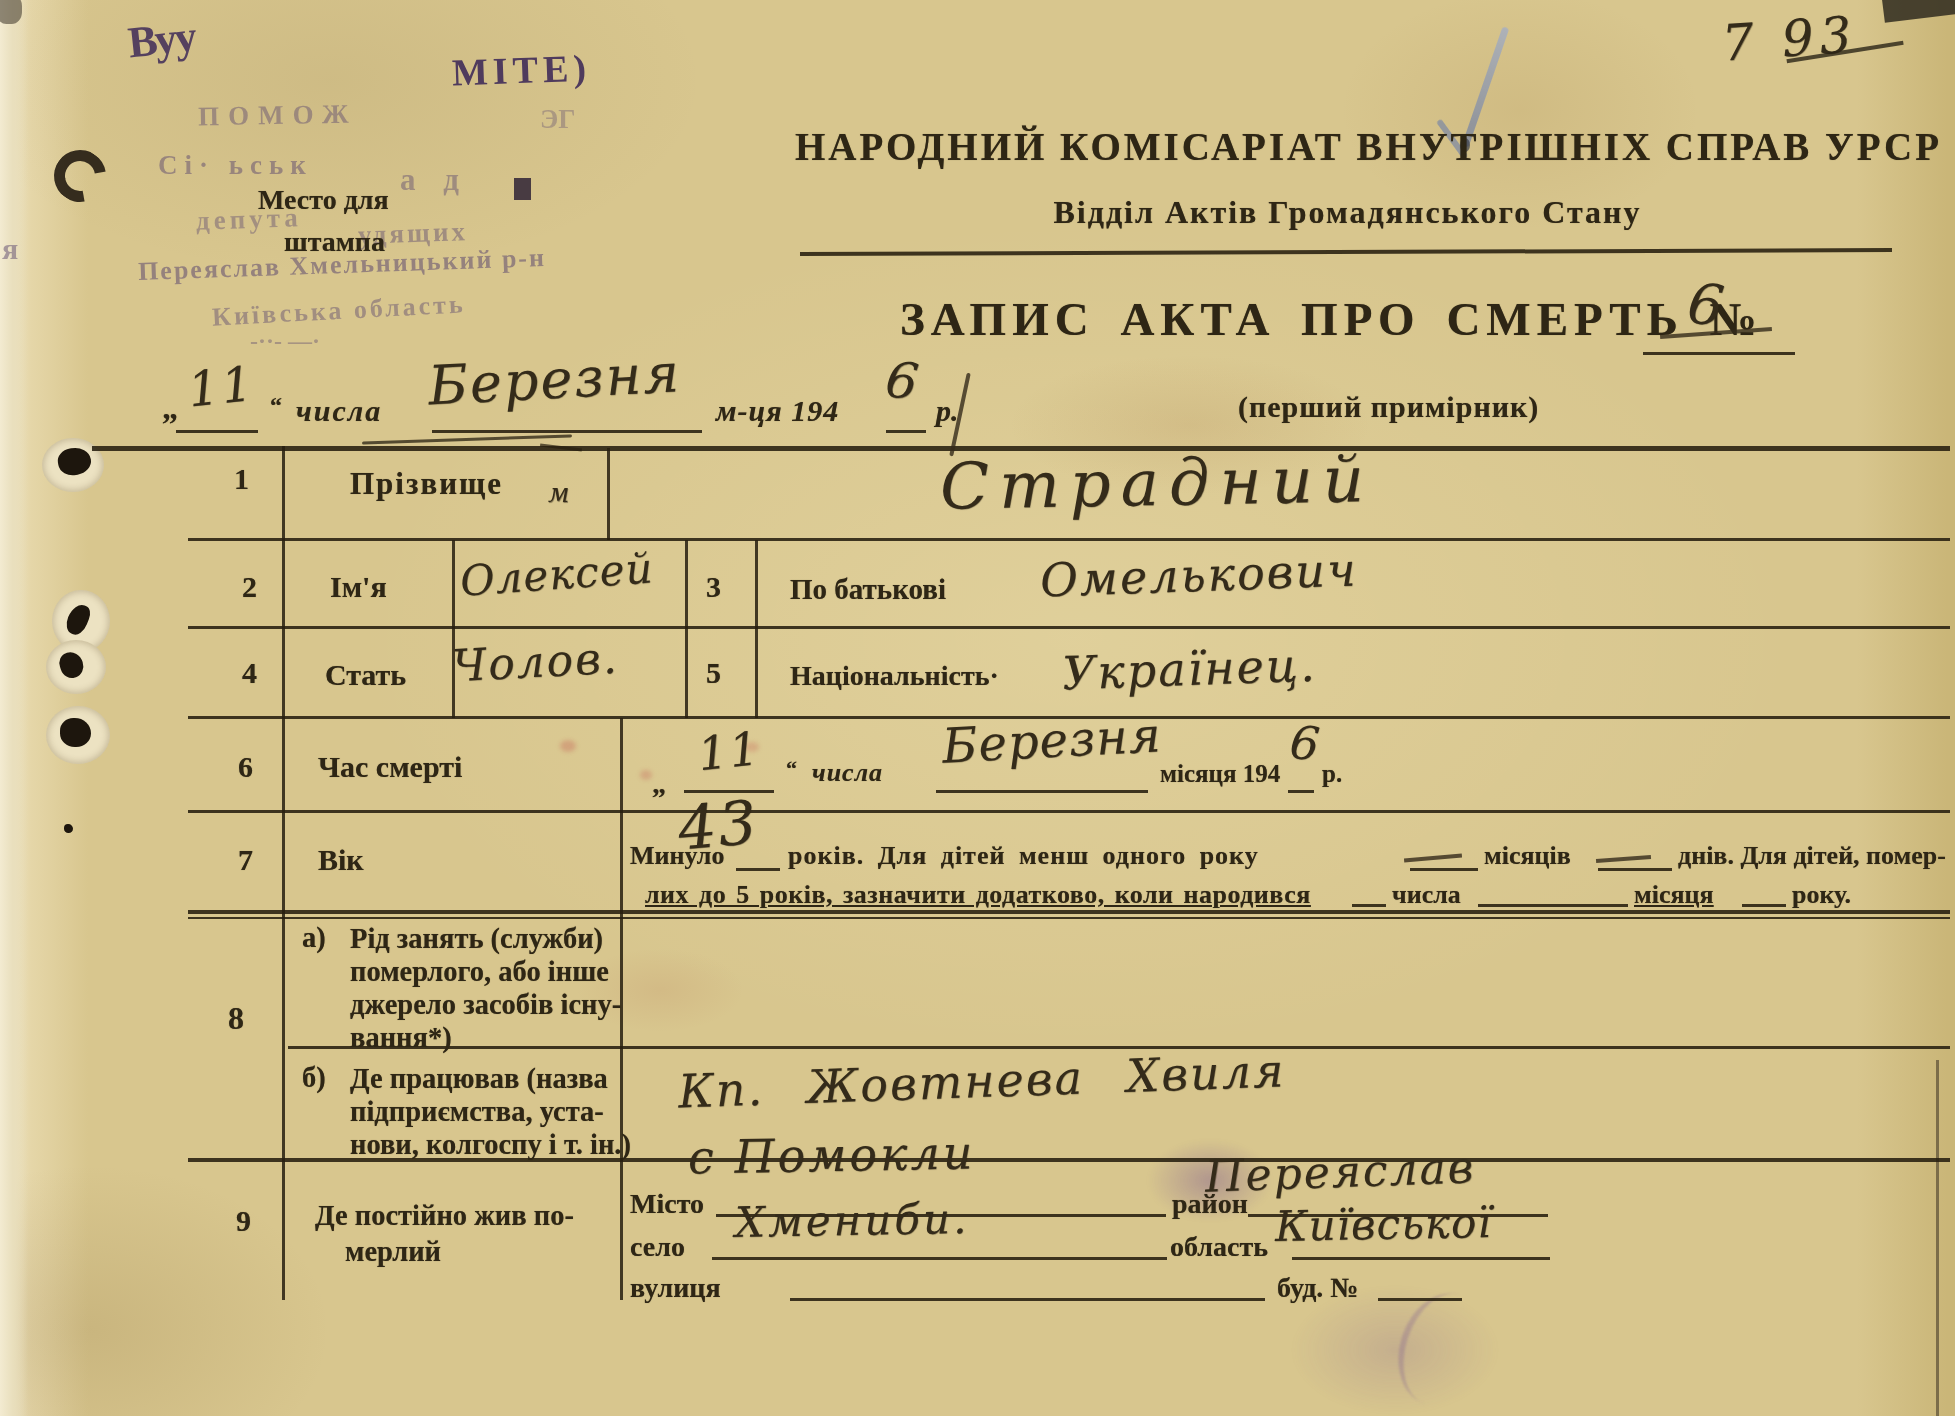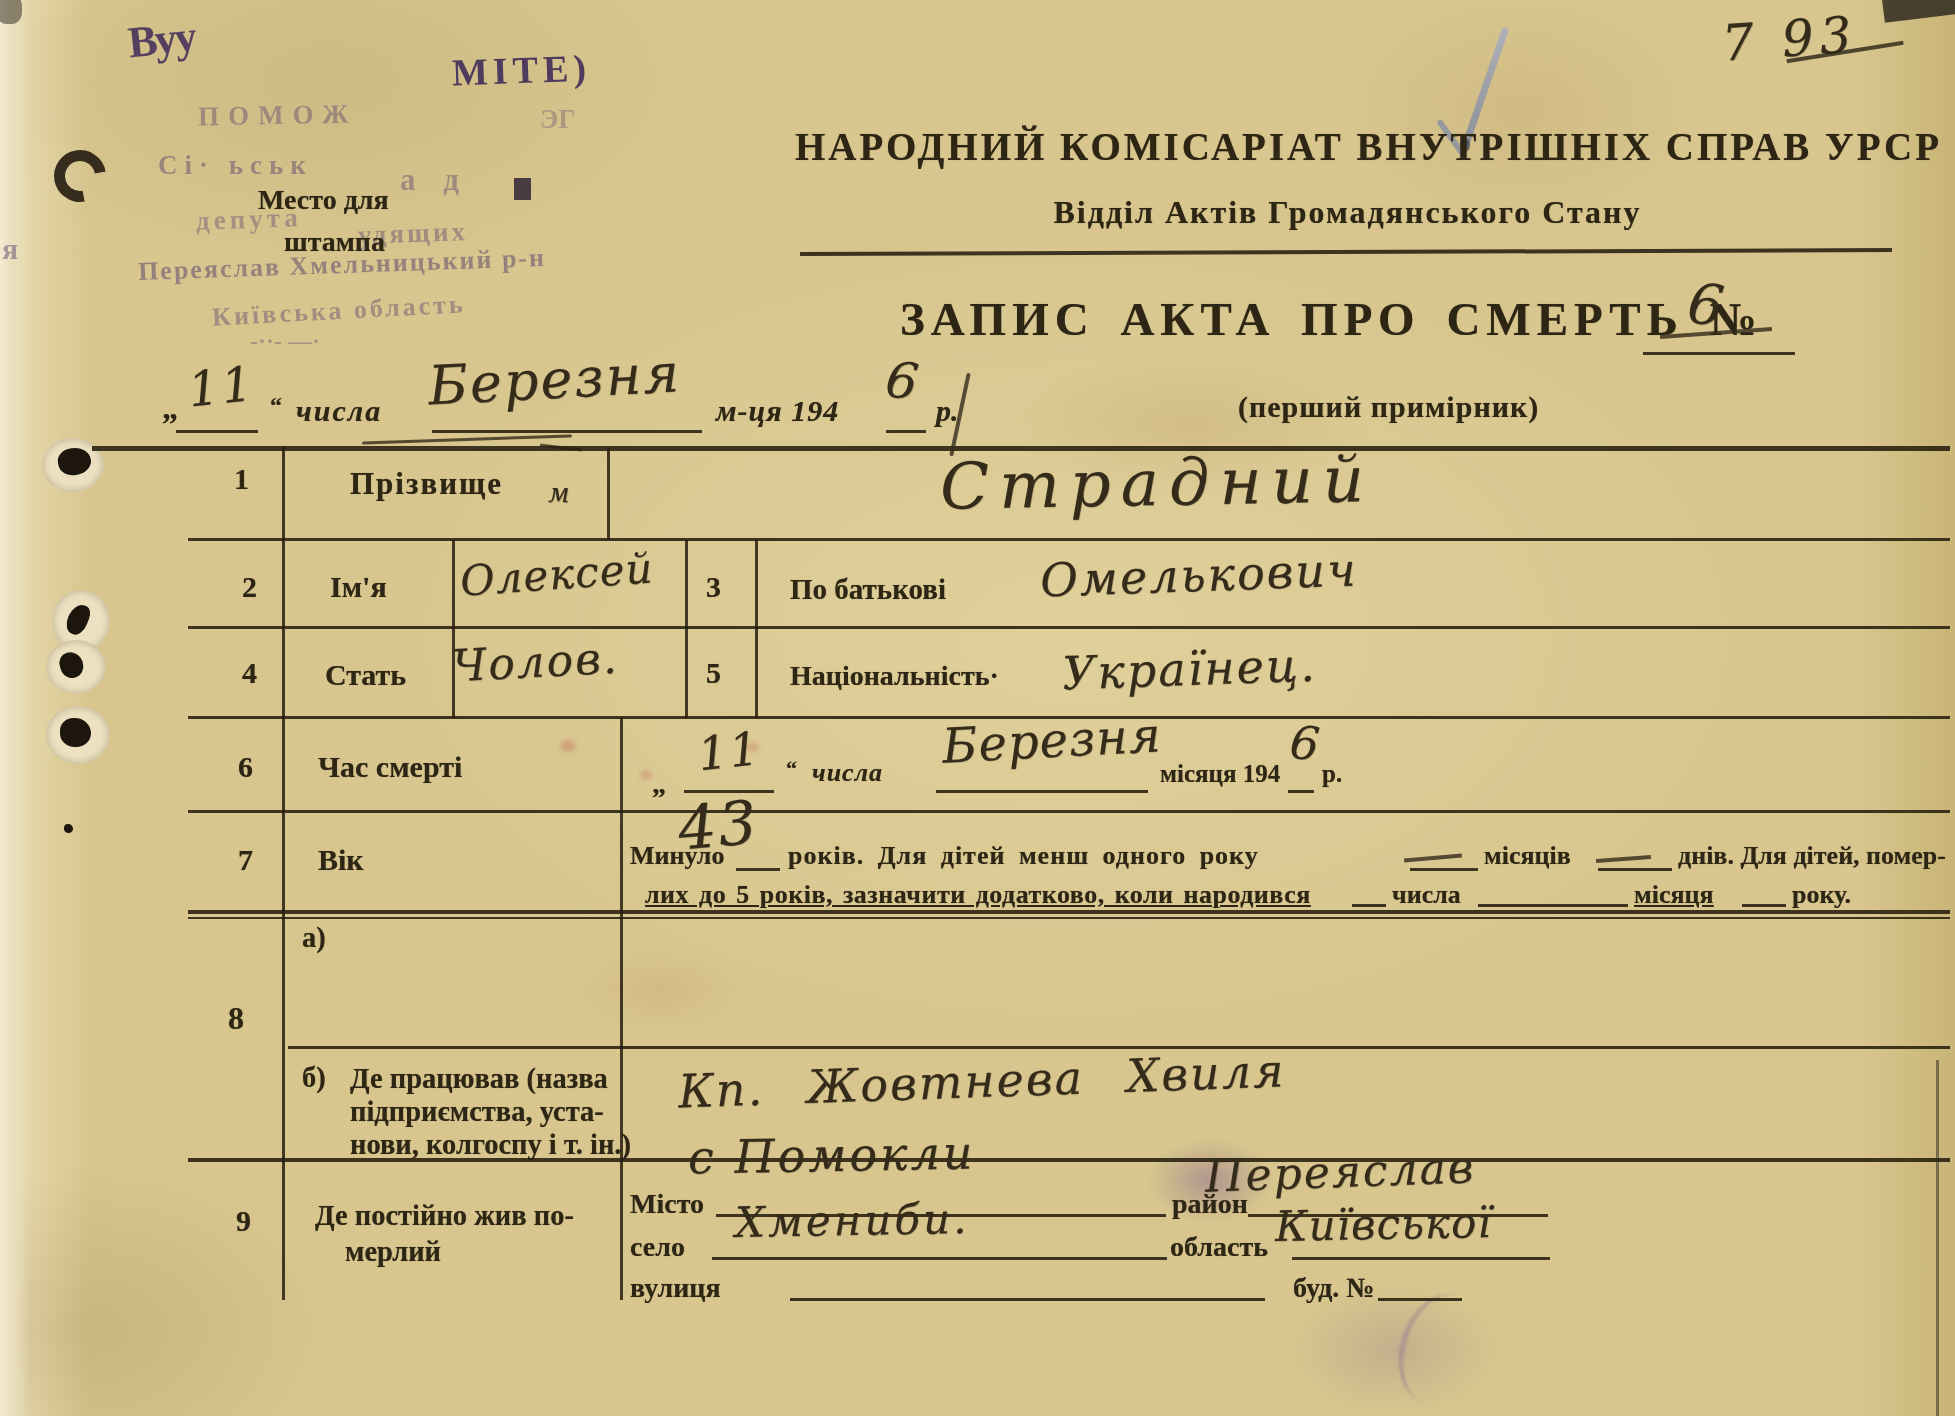--- a/index.html
+++ b/index.html
@@ -174,20 +174,24 @@
   <div class="abs printed" style="left:645px;top:880px;font-size:26px;letter-spacing:.5px;word-spacing:3px;text-decoration:underline;">лих до 5 років, зазначити додатково, коли народився</div>
   <div class="hline thin" style="left:1352px;top:904px;width:34px;"></div>
   <div class="abs printed" style="left:1392px;top:880px;font-size:26px;">числа</div>
   <div class="hline thin" style="left:1478px;top:904px;width:150px;"></div>
   <div class="abs printed" style="left:1634px;top:880px;font-size:26px;text-decoration:underline;">місяця</div>
   <div class="hline thin" style="left:1742px;top:904px;width:44px;"></div>
   <div class="abs printed" style="left:1792px;top:880px;font-size:26px;">року.</div>
 
   <div class="abs printed" style="left:228px;top:1000px;font-size:32px;">8</div>
   <div class="abs printed" style="left:302px;top:922px;font-size:28.5px;">а)</div>
+  <div class="abs printed ml" style="left:350px;top:922px;font-size:28.5px;line-height:33px;white-space:pre-line;">Рід занять (служби)
+померлого, або інше
+джерело засобів існу-
+вання*)</div>
   <div class="abs printed" style="left:302px;top:1062px;font-size:28.5px;">б)</div>
   <div class="abs printed ml" style="left:350px;top:1062px;font-size:28.5px;line-height:33px;white-space:pre-line;">Де працював (назва
 підприємства, уста-
 нови, колгоспу і т. ін.)</div>
   <div class="abs hw" style="left:678px;top:1054px;font-size:46px;letter-spacing:2px;word-spacing:26px;transform:rotate(-2deg);">Кп.  Жовтнева  Хвиля</div>
 
   <div class="abs printed" style="left:236px;top:1204px;font-size:30px;">9</div>
   <div class="abs printed" style="left:315px;top:1200px;font-size:28.5px;">Де постійно жив по-</div>
   <div class="abs printed" style="left:345px;top:1236px;font-size:28.5px;">мерлий</div>
 
@@ -203,16 +207,16 @@
   <div class="hline thin" style="left:790px;top:1298px;width:475px;"></div>
 
   <div class="abs printed" style="left:1172px;top:1188px;font-size:28px;">район</div>
   <div class="hline thin" style="left:1248px;top:1214px;width:300px;"></div>
   <div class="abs hw" style="left:1205px;top:1146px;font-size:44px;letter-spacing:2px;transform:rotate(-2deg);">Переяслав</div>
 
   <div class="abs printed" style="left:1170px;top:1231px;font-size:28px;">область</div>
   <div class="hline thin" style="left:1292px;top:1257px;width:258px;"></div>
   <div class="abs hw" style="left:1275px;top:1200px;font-size:42px;letter-spacing:1px;transform:rotate(-1deg);">Київської</div>
 
-  <div class="abs printed" style="left:1277px;top:1272px;font-size:28px;margin-left:16px;">буд. №</div>
+  <div class="abs printed" style="left:1277px;top:1272px;font-size:28px;">буд. №</div>
   <div class="hline thin" style="left:1378px;top:1298px;width:84px;"></div>
 
 </div>
 
 </body></html>

